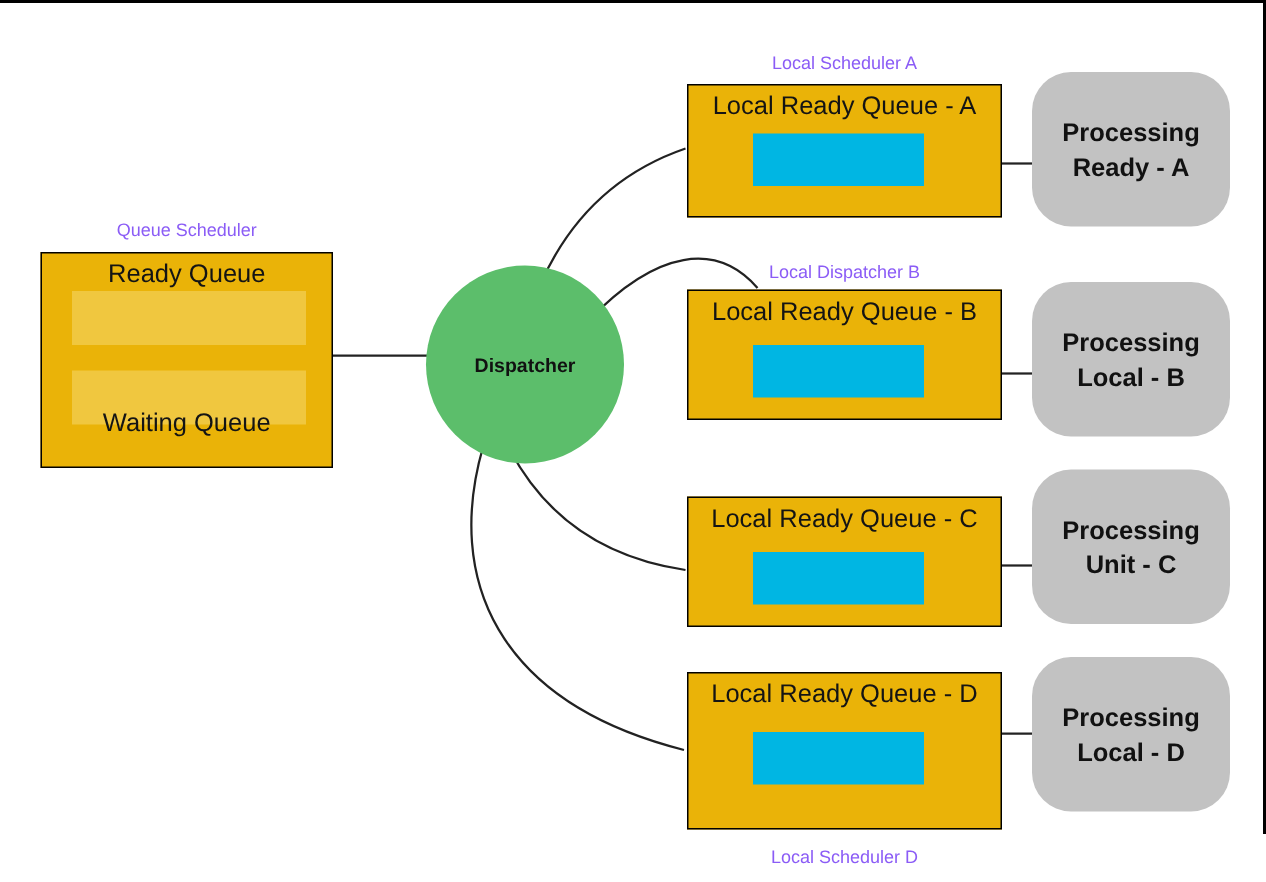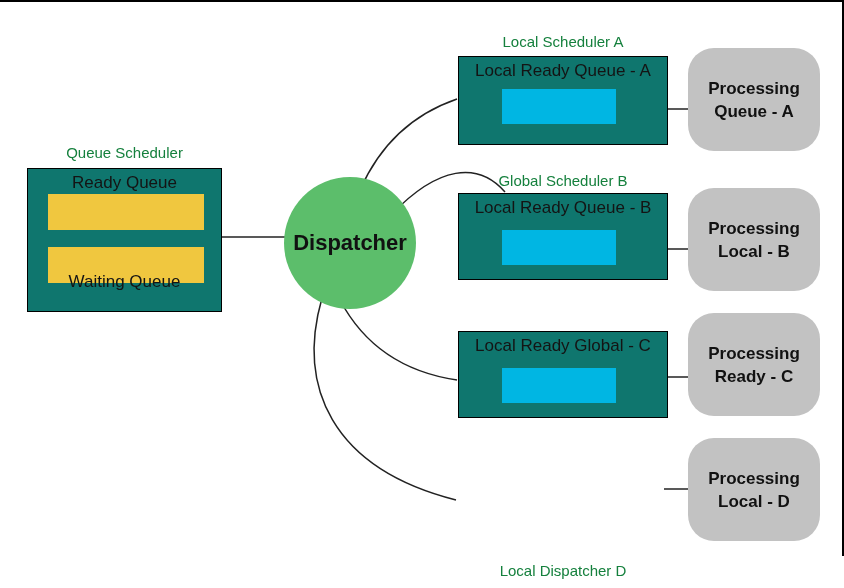--- a/index.html
+++ b/index.html
@@ -7,24 +7,24 @@
     position:relative;width:844px;height:588px;background:#fff;overflow:hidden;
     font-family:"Liberation Sans","DejaVu Sans",sans-serif;color:#111;
   }
   .frame-top{position:absolute;left:0;top:0;width:844px;height:2px;background:#000;}
   .frame-right{position:absolute;right:0;top:0;width:2px;height:556px;background:#000;}
 
   svg.connectors{position:absolute;left:0;top:0;width:844px;height:588px;}
   svg.connectors path{fill:none;stroke:#222;stroke-width:1.5px;}
 
   .node-title{
-    position:absolute;text-align:center;font-size:15px;line-height:22px;color:#15803d;
+    position:absolute;text-align:center;font-size:12px;line-height:22px;color:#8b5cf6;
   }
   .box{
-    position:absolute;background:#0f766e;border:1.6px solid #000;box-sizing:border-box;
+    position:absolute;background:#eab308;border:1.6px solid #000;box-sizing:border-box;
   }
   .box .box-label{
     position:absolute;left:0;right:0;top:4px;text-align:center;font-size:17px;color:#141414;
   }
   .bar{position:absolute;}
   .yellow{background:var(--queue-yellow,#F0C73F);}
   .cyan{background:var(--queue-cyan,#00B6E3);}
 
   
   #global-title{left:27px;top:142px;width:195px;}
@@ -33,21 +33,21 @@
   #gbar1{top:25px;} #gbar2{top:78px;}
   #global-box .bottom-label{
     position:absolute;left:0;right:0;bottom:19px;text-align:center;font-size:17px;color:#141414;
   }
 
   
   #dispatcher{
     position:absolute;left:284px;top:177px;width:132px;height:132px;border-radius:50%;
     background:var(--dispatcher-green,#5CBE6B);
     display:flex;align-items:center;justify-content:center;
-    font-size:22px;font-weight:bold;color:#111;
+    font-size:13px;font-weight:bold;color:#111;
   }
 
   
   .ls-title{left:458px;width:210px;}
   .ls-box{left:458px;width:210px;}
   .ls-box .bar{left:43px;width:114px;height:35px;}
   #ls-a-title{top:31px;}  #ls-a-box{top:56px;height:89px;}  #ls-a-box .bar{top:32px;}
   #ls-b-title{top:170px;} #ls-b-box{top:193px;height:87px;} #ls-b-box .bar{top:36px;}
   #ls-c-title{top:309px;} #ls-c-box{top:331px;height:87px;} #ls-c-box .bar{top:36px;}
   #ls-d-box{top:448px;height:105px;} #ls-d-box .bar{top:39px;} #ls-d-title{top:560px;}
@@ -89,44 +89,48 @@
   <div id="dispatcher">
     <span>Dispatcher</span>
   </div>
 
   <div id="ls-a-title" class="node-title ls-title">Local Scheduler A</div>
   <div id="ls-a-box" class="box ls-box">
     <div class="box-label">Local Ready Queue - A</div>
     <div class="bar cyan"></div>
   </div>
 
-  <div id="ls-b-title" class="node-title ls-title">Global Scheduler B</div>
+  <div id="ls-b-title" class="node-title ls-title">Local Dispatcher B</div>
   <div id="ls-b-box" class="box ls-box">
     <div class="box-label">Local Ready Queue - B</div>
     <div class="bar cyan"></div>
   </div>
 
   <div id="ls-c-box" class="box ls-box">
-    <div class="box-label">Local Ready Global - C</div>
+    <div class="box-label">Local Ready Queue - C</div>
     <div class="bar cyan"></div>
   </div>
 
-  <div id="ls-d-title" class="node-title ls-title">Local Dispatcher D</div>
+  <div id="ls-d-box" class="box ls-box">
+    <div class="box-label">Local Ready Queue - D</div>
+    <div class="bar cyan"></div>
+  </div>
+  <div id="ls-d-title" class="node-title ls-title">Local Scheduler D</div>
 
   <div id="pu-a" class="pu">
     <span>Processing</span>
-    <span>Queue - A</span>
+    <span>Ready - A</span>
   </div>
   <div id="pu-b" class="pu">
     <span>Processing</span>
     <span>Local - B</span>
   </div>
   <div id="pu-c" class="pu">
     <span>Processing</span>
-    <span>Ready - C</span>
+    <span>Unit - C</span>
   </div>
   <div id="pu-d" class="pu">
     <span>Processing</span>
     <span>Local - D</span>
   </div>
 
   <div class="frame-top"></div>
   <div class="frame-right"></div>
 </div>
 

